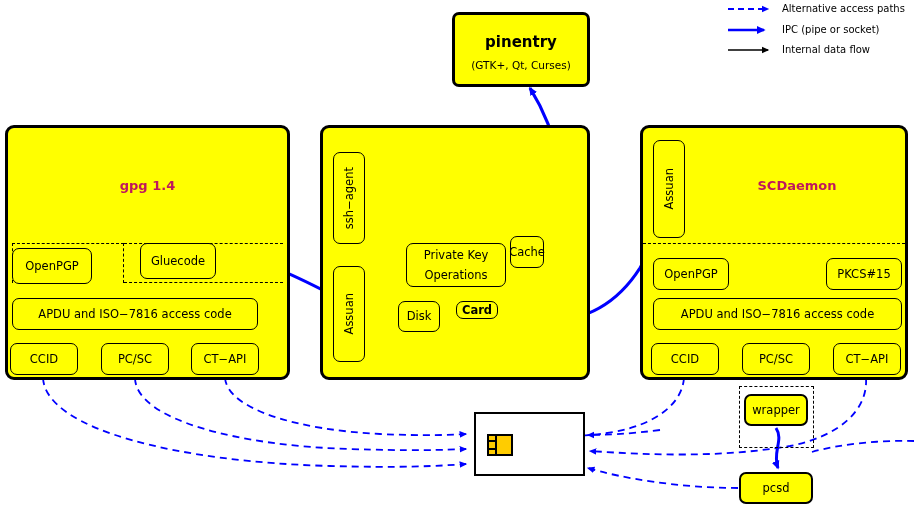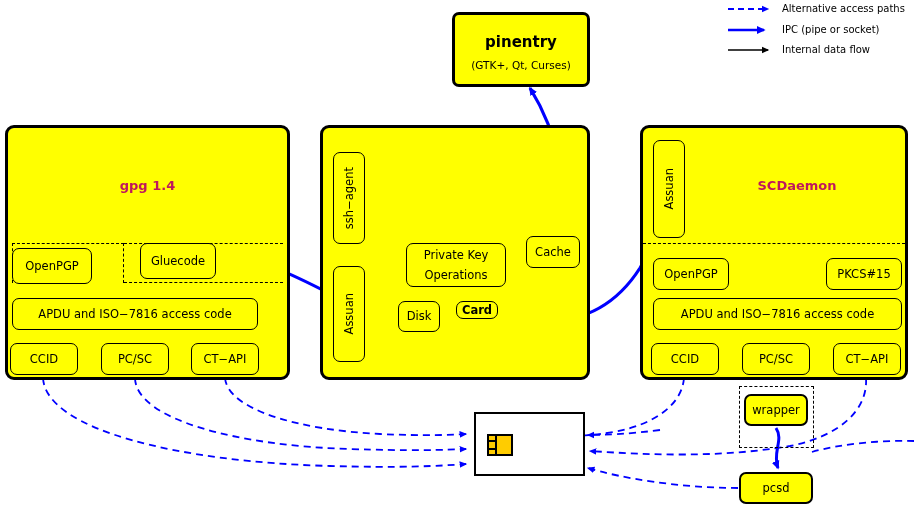--- a/index.html
+++ b/index.html
@@ -139,21 +139,21 @@
     <span class="lbl vert">ssh−agent</span>
   </div>
   <div class="box sub" style="left:333px;top:266px;width:32px;height:96px;">
     <span class="lbl vert">Assuan</span>
   </div>
   <div class="box sub" style="left:406px;top:223px;width:100px;height:44px;
        flex-direction:column;margin-top:20px;">
     <span class="lbl">Private Key</span>
     <span class="lbl" style="margin-top:5px;">Operations</span>
   </div>
-  <div class="box sub" style="left:526px;top:236px;width:54px;height:32px;">
+  <div class="box sub" style="left:510px;top:236px;width:34px;height:32px;">
     <span class="lbl">Cache</span>
   </div>
   <div class="box sub" style="left:398px;top:301px;width:42px;height:31px;">
     <span class="lbl">Disk</span>
   </div>
   <div class="box sub" style="left:456px;top:301px;width:42px;height:18px;font-weight:bold;">
     <span class="lbl">Card</span>
   </div>
 
   <div class="box mainbox" style="left:640px;top:125px;width:268px;height:255px;"></div>

